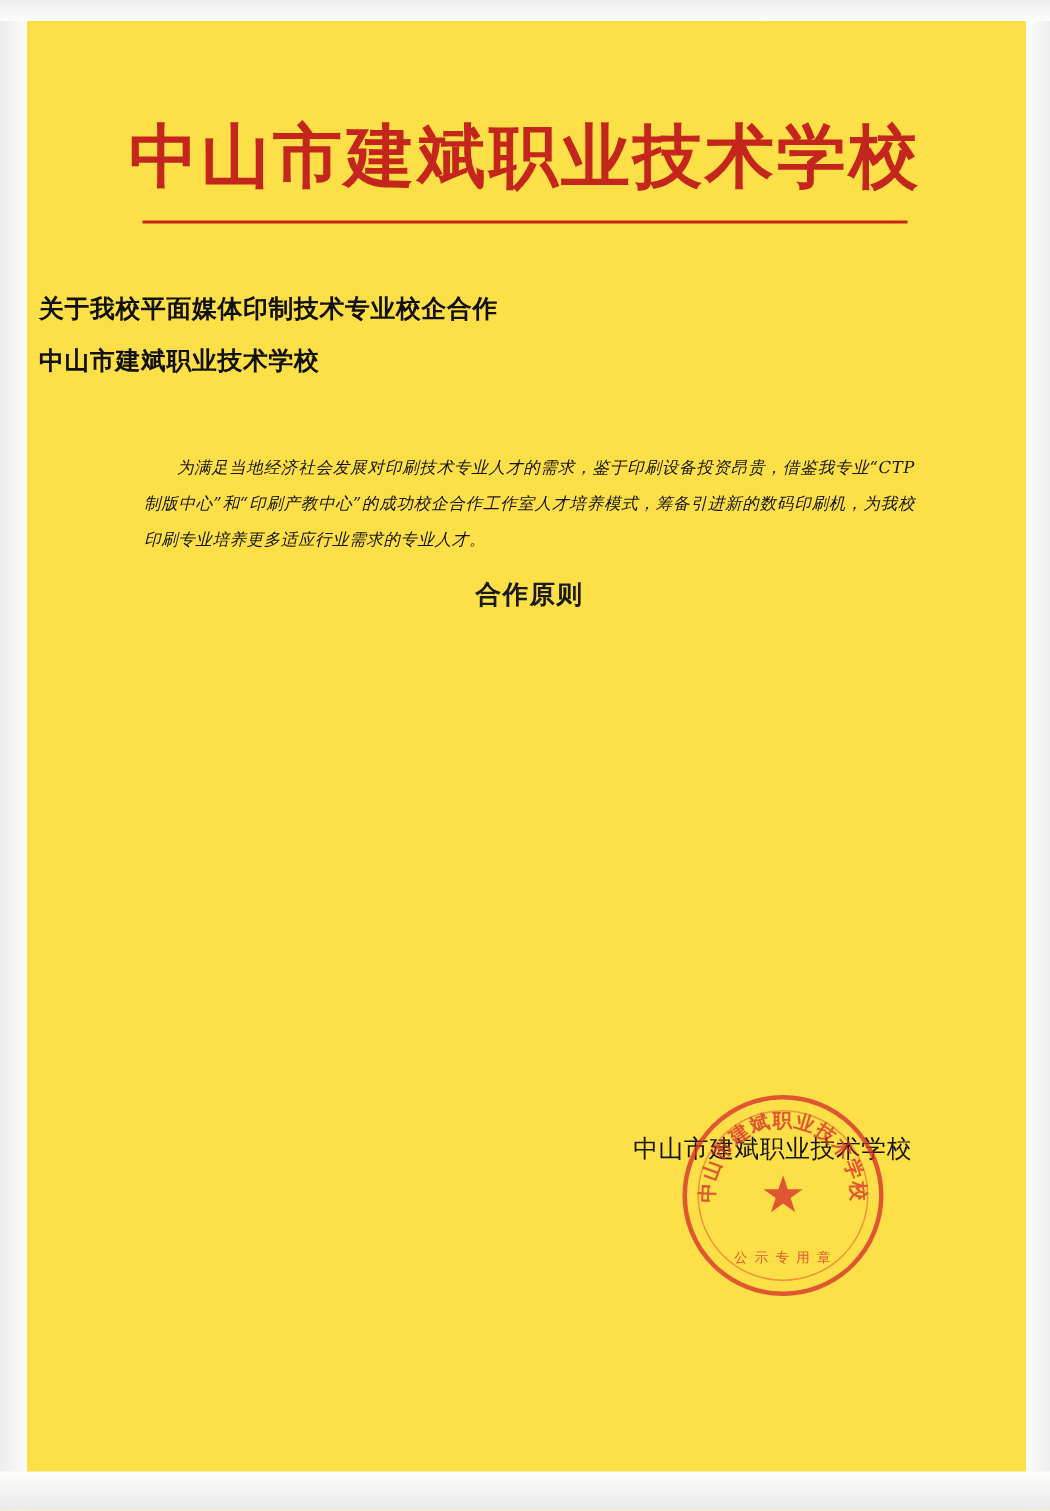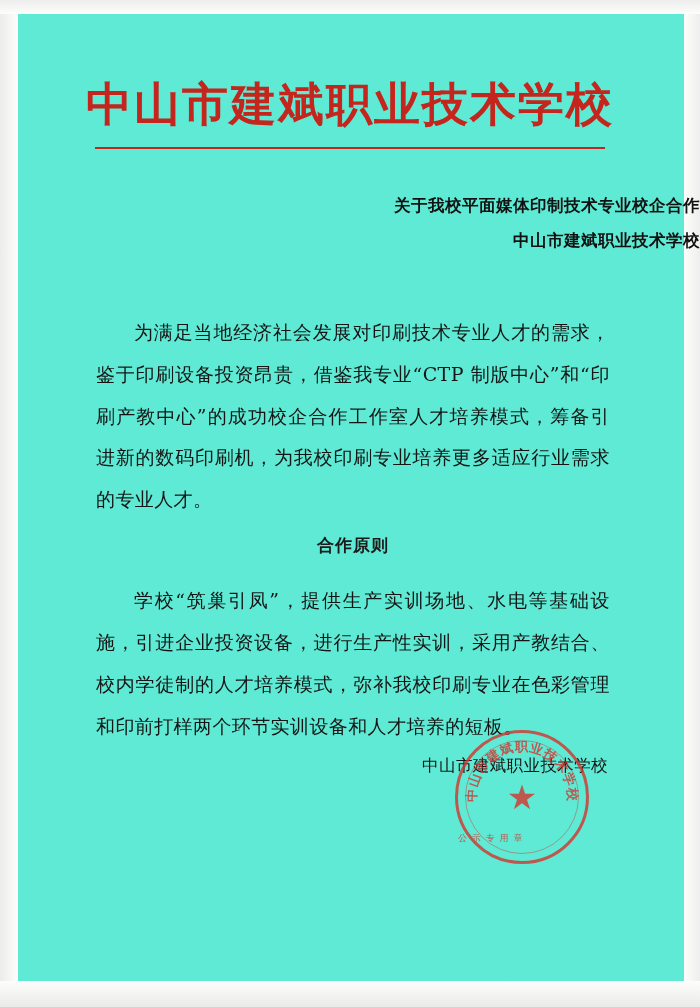--- a/index.html
+++ b/index.html
@@ -11,21 +11,21 @@
     width: 700px;
     height: 1007px;
     font-family: "DejaVu Serif", "Liberation Serif", serif;
     color: #1a1a1a;
     position: relative;
     overflow: hidden;
   }
   .page {
     position: absolute;
     inset: 0;
-    background: #5eead4;
+    background: #fde047;
   }
   
   .paper-edge-left {
     position: absolute;
     left: 0; top: 0; bottom: 0; width: 18px;
     background: linear-gradient(to right, #ececec, #fdfdfb);
   }
   .paper-edge-right {
     position: absolute;
     right: 0; top: 0; bottom: 0; width: 16px;
@@ -62,43 +62,44 @@
     margin: 16px auto 0 auto;
     width: 510px;
     height: 2px;
     background: #c4261d;
   }
 
   .doc-title {
     position: absolute;
     left: 0; right: 0;
     top: 188px;
-    text-align: right;
+    text-align: left;
     font-weight: bold;
     font-size: 16.5px;
     line-height: 2.15;
     letter-spacing: 0.5px;
     color: #111;
     padding-left: 26px;
   }
 
   .body-block {
     position: absolute;
     left: 96px;
     right: 90px;
     top: 296px;
   }
   p.para {
-    margin: 16px 0 0 0;
-    font-size: 19px;
+    margin: 4px 0 0 0;
+    font-size: 11px;
     line-height: 2.2;
     text-align: justify;
     text-justify: inter-ideograph;
     letter-spacing: 0.4px;
     color: #151515;
+    font-style: italic;
   }
   p.para.indent {
     text-indent: 2em;
   }
   p.section-heading {
     margin: 6px 0 0 0;
     font-size: 17px;
     line-height: 2.2;
     font-weight: bold;
     text-align: center;
@@ -154,20 +155,21 @@
     font-family: "DejaVu Serif", "Liberation Serif", serif;
     font-size: 13px;
     font-weight: bold;
     letter-spacing: 1px;
   }
   .seal-bottom-text {
     position: absolute;
     left: 0;
     right: 0;
     bottom: 16px;
+    text-align: center;
     color: #d8302a;
     font-size: 9px;
     letter-spacing: 1px;
   }
 </style>
 </head>
 <body>
 
 <div class="page">
   <div class="paper-edge-left"></div>
@@ -181,21 +183,20 @@
   </div>
 
   <div class="doc-title">
     <div>关于我校平面媒体印制技术专业校企合作</div>
     <div>中山市建斌职业技术学校</div>
   </div>
 
   <div class="body-block">
     <p class="para indent">为满足当地经济社会发展对印刷技术专业人才的需求，鉴于印刷设备投资昂贵，借鉴我专业“CTP 制版中心”和“印刷产教中心”的成功校企合作工作室人才培养模式，筹备引进新的数码印刷机，为我校印刷专业培养更多适应行业需求的专业人才。</p>
     <p class="section-heading">合作原则</p>
-    <p class="para indent">学校“筑巢引凤”，提供生产实训场地、水电等基础设施，引进企业投资设备，进行生产性实训，采用产教结合、校内学徒制的人才培养模式，弥补我校印刷专业在色彩管理和印前打样两个环节实训设备和人才培养的短板。</p>
   </div>
 
   <div class="signature">
     <div>中山市建斌职业技术学校</div>
   </div>
 
   <div class="seal">
     <div class="seal-inner"></div>
     <svg class="seal-arc-text" viewBox="0 0 128 128">
       <defs>

